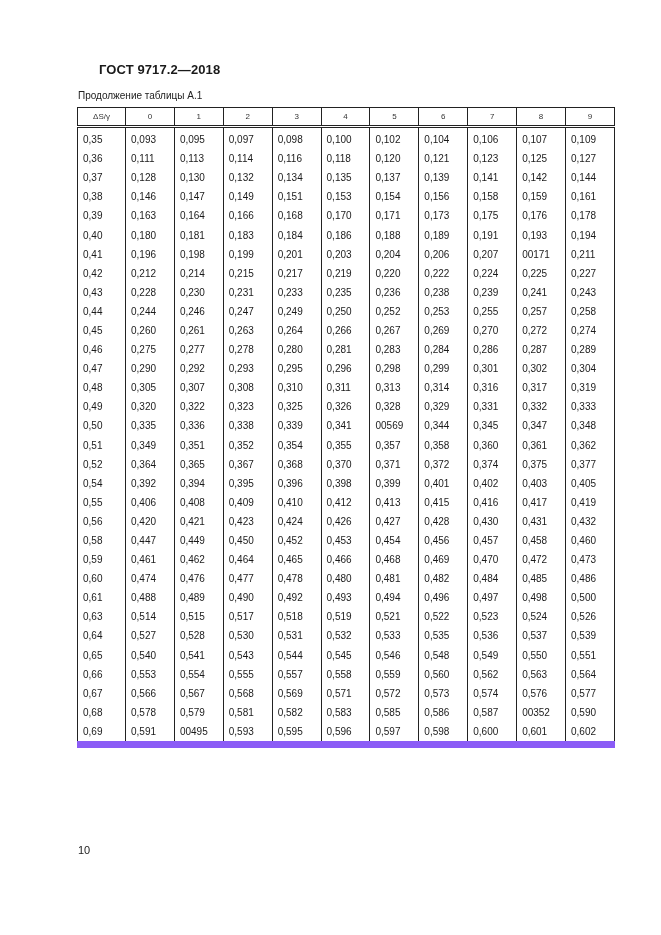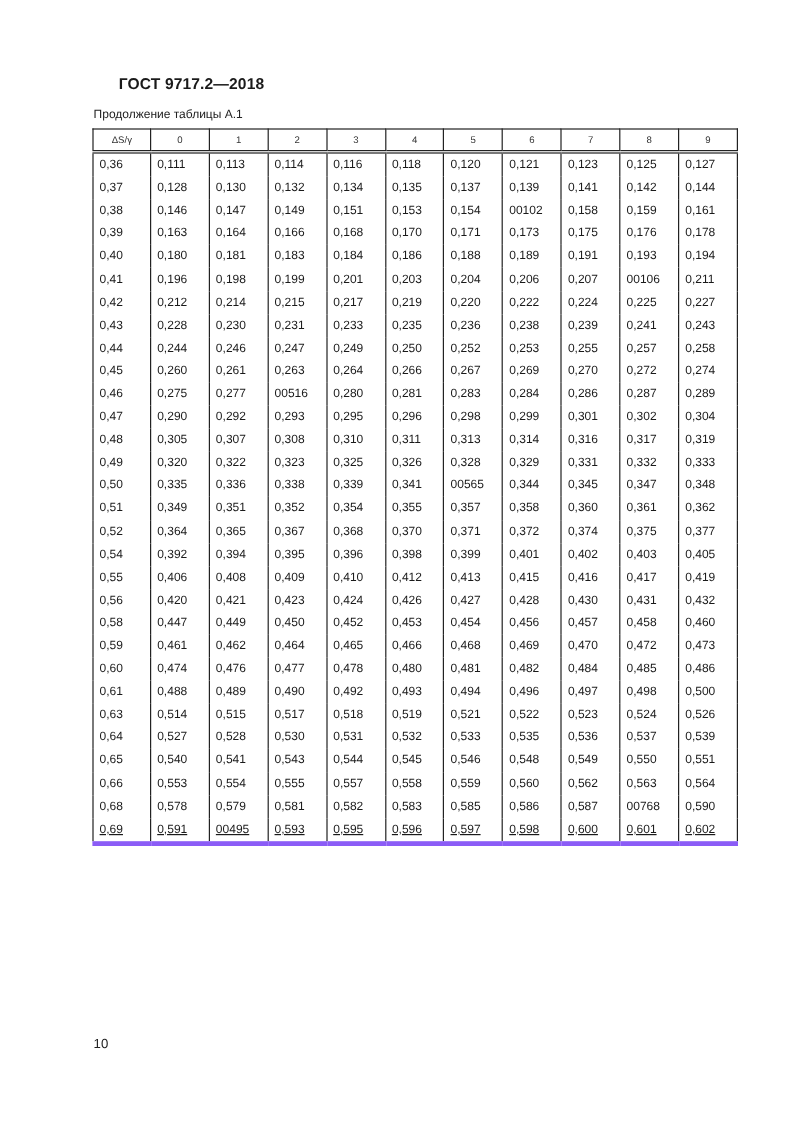--- a/index.html
+++ b/index.html
@@ -9,23 +9,23 @@
   .caption { position:absolute; left:78px; top:90px; font-size:10px; color:#222; }
   .table-wrap { position:absolute; left:77px; top:107px; width:537px; }
   table { border-collapse:collapse; width:537px; table-layout:fixed; }
   col.c0 { width:48px; }
   col.cn { width:48.9px; }
   th { font-weight:normal; font-size:8px; height:17px; text-align:center; color:#333;
        border-left:1px solid #222; border-right:1px solid #222; border-top:1px solid #222;
        border-bottom:3px double #222; padding:0; }
   td { font-size:10px; height:19.1px; padding:0 0 0 5px; text-align:left; color:#1a1a1a;
        border-left:1px solid #222; border-right:1px solid #222; vertical-align:middle; }
-  tr.last td { border-bottom:4px solid #8b5cf6;text-decoration:underline; }
+  tr.last td { border-bottom:7px solid #8b5cf6; }
   tr.first td { padding-top:2px; }
-  .page-num { position:absolute; left:78px; top:864px; font-size:11px; color:#222; }
+  .page-num { position:absolute; left:78px; top:844px; font-size:11px; color:#222; }
 </style>
 </head>
 <body>
 
 <div class="doc-title">ГОСТ 9717.2—2018</div>
 <div class="caption">Продолжение таблицы А.1</div>
 
 <div class="table-wrap">
   <table>
     <colgroup>
@@ -50,20 +50,33 @@
           <th>3</th>
           <th>4</th>
           <th>5</th>
           <th>6</th>
           <th>7</th>
           <th>8</th>
           <th>9</th>
         </tr>
     </thead>
     <tbody id="tbody">
+        <tr class="first">
+          <td>0,35</td>
+          <td>0,093</td>
+          <td>0,095</td>
+          <td>0,097</td>
+          <td>0,098</td>
+          <td>0,100</td>
+          <td>0,102</td>
+          <td>0,104</td>
+          <td>0,106</td>
+          <td>0,107</td>
+          <td>0,109</td>
+        </tr>
         <tr>
           <td>0,36</td>
           <td>0,111</td>
           <td>0,113</td>
           <td>0,114</td>
           <td>0,116</td>
           <td>0,118</td>
           <td>0,120</td>
           <td>0,121</td>
           <td>0,123</td>
@@ -84,21 +97,21 @@
           <td>0,144</td>
         </tr>
         <tr>
           <td>0,38</td>
           <td>0,146</td>
           <td>0,147</td>
           <td>0,149</td>
           <td>0,151</td>
           <td>0,153</td>
           <td>0,154</td>
-          <td>00102</td>
+          <td>0,156</td>
           <td>0,158</td>
           <td>0,159</td>
           <td>0,161</td>
         </tr>
         <tr>
           <td>0,39</td>
           <td>0,163</td>
           <td>0,164</td>
           <td>0,166</td>
           <td>0,168</td>
@@ -125,21 +138,21 @@
         <tr>
           <td>0,41</td>
           <td>0,196</td>
           <td>0,198</td>
           <td>0,199</td>
           <td>0,201</td>
           <td>0,203</td>
           <td>0,204</td>
           <td>0,206</td>
           <td>0,207</td>
-          <td>00106</td>
+          <td>00171</td>
           <td>0,211</td>
         </tr>
         <tr>
           <td>0,42</td>
           <td>0,212</td>
           <td>0,214</td>
           <td>0,215</td>
           <td>0,217</td>
           <td>0,219</td>
           <td>0,220</td>
@@ -184,21 +197,21 @@
           <td>0,267</td>
           <td>0,269</td>
           <td>0,270</td>
           <td>0,272</td>
           <td>0,274</td>
         </tr>
         <tr>
           <td>0,46</td>
           <td>0,275</td>
           <td>0,277</td>
-          <td>00516</td>
+          <td>0,278</td>
           <td>0,280</td>
           <td>0,281</td>
           <td>0,283</td>
           <td>0,284</td>
           <td>0,286</td>
           <td>0,287</td>
           <td>0,289</td>
         </tr>
         <tr>
           <td>0,47</td>
@@ -239,21 +252,21 @@
           <td>0,332</td>
           <td>0,333</td>
         </tr>
         <tr>
           <td>0,50</td>
           <td>0,335</td>
           <td>0,336</td>
           <td>0,338</td>
           <td>0,339</td>
           <td>0,341</td>
-          <td>00565</td>
+          <td>00569</td>
           <td>0,344</td>
           <td>0,345</td>
           <td>0,347</td>
           <td>0,348</td>
         </tr>
         <tr>
           <td>0,51</td>
           <td>0,349</td>
           <td>0,351</td>
           <td>0,352</td>
@@ -415,30 +428,43 @@
           <td>0,555</td>
           <td>0,557</td>
           <td>0,558</td>
           <td>0,559</td>
           <td>0,560</td>
           <td>0,562</td>
           <td>0,563</td>
           <td>0,564</td>
         </tr>
         <tr>
+          <td>0,67</td>
+          <td>0,566</td>
+          <td>0,567</td>
+          <td>0,568</td>
+          <td>0,569</td>
+          <td>0,571</td>
+          <td>0,572</td>
+          <td>0,573</td>
+          <td>0,574</td>
+          <td>0,576</td>
+          <td>0,577</td>
+        </tr>
+        <tr>
           <td>0,68</td>
           <td>0,578</td>
           <td>0,579</td>
           <td>0,581</td>
           <td>0,582</td>
           <td>0,583</td>
           <td>0,585</td>
           <td>0,586</td>
           <td>0,587</td>
-          <td>00768</td>
+          <td>00352</td>
           <td>0,590</td>
         </tr>
         <tr class="last">
           <td>0,69</td>
           <td>0,591</td>
           <td>00495</td>
           <td>0,593</td>
           <td>0,595</td>
           <td>0,596</td>
           <td>0,597</td>

